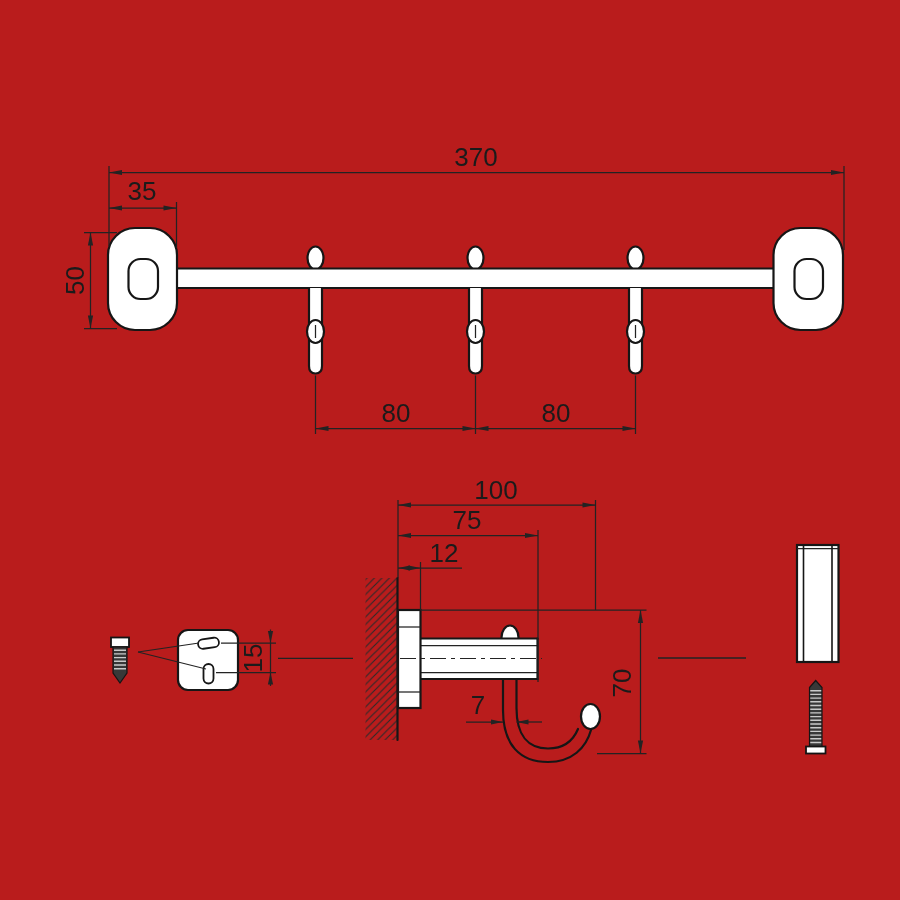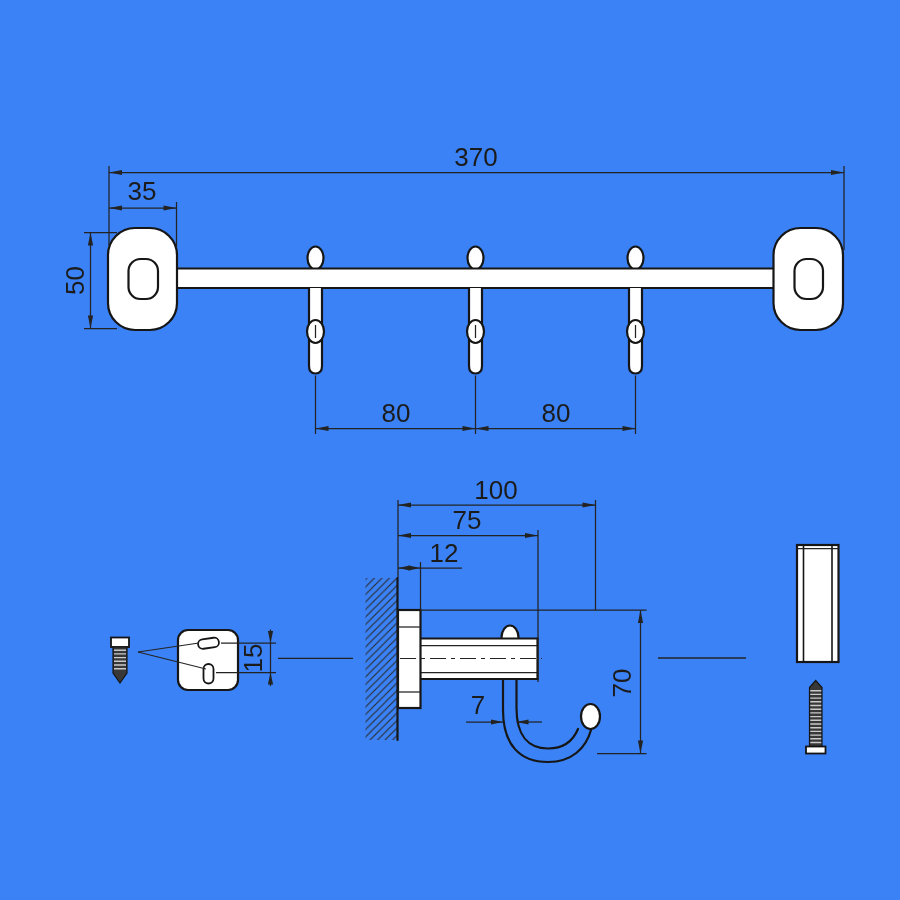--- a/index.html
+++ b/index.html
@@ -1,16 +1,16 @@
 <!DOCTYPE html>
 <html><head>
 <meta charset="utf-8">
 <style>
   html,body{margin:0;padding:0;background:#ffffff;}
-  .stage{position:relative;width:900px;height:900px;background:#3b82f6;overflow:hidden;
+  .stage{position:relative;width:900px;height:900px;background:#b91c1c;overflow:hidden;
          font-family:"Liberation Sans", sans-serif;}
   svg{position:absolute;left:0;top:0;}
   svg text{font-family:"Liberation Sans", sans-serif;font-size:26px;fill:#1b1b1b;}
   .outline{stroke:#161616;stroke-width:2.2;fill:none;stroke-linecap:round;}
   .outline-f{stroke:#161616;stroke-width:2.2;fill:#ffffff;}
   .thin{stroke:#232323;stroke-width:1.25;fill:none;}
   .arrow{fill:#232323;stroke:none;}
 </style>
 </head>
 <body>

